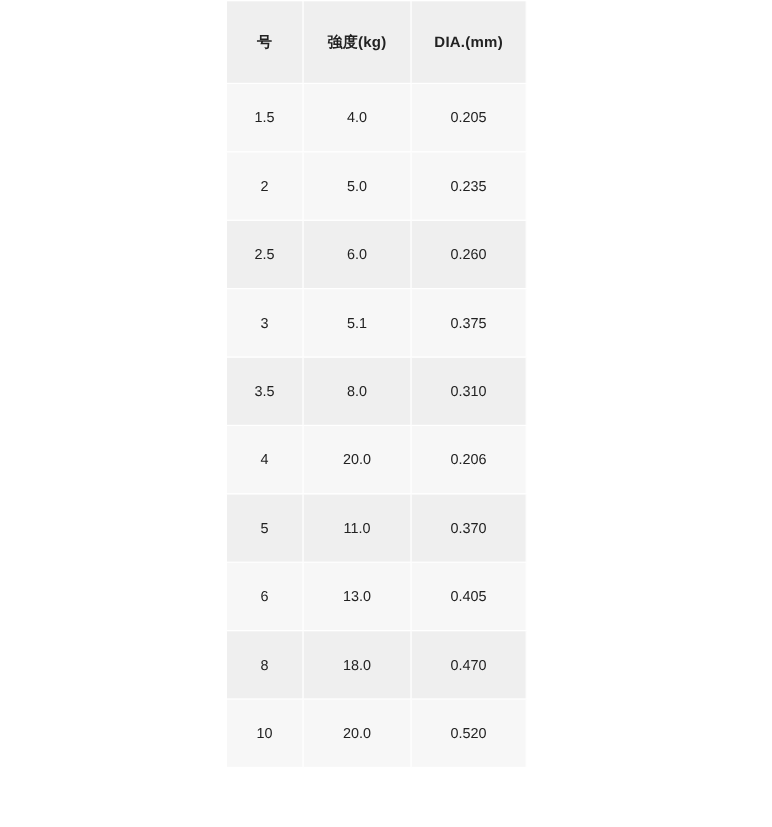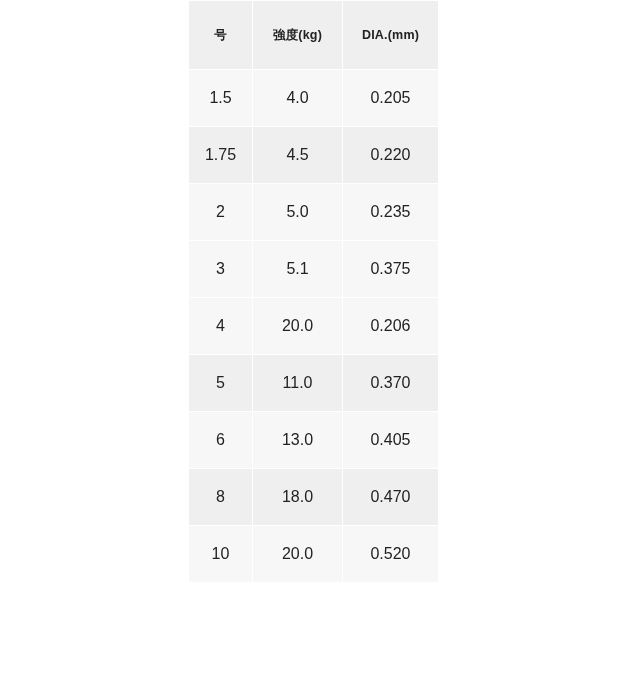--- a/index.html
+++ b/index.html
@@ -41,21 +41,21 @@
   }
   .spec-table th {
     height: 68px;
     background: #efefef;
     font-size: 12.5px;
     font-weight: bold;
     letter-spacing: 0.2px;
   }
   .spec-table td {
     height: 56px;
-    font-size: 16px;
+    font-size: 12px;
     font-weight: normal;
   }
   .spec-table tbody tr.odd td {
     background: #f7f7f7;
   }
   .spec-table tbody tr.even td {
     background: #efefef;
   }
 </style>
 </head>
@@ -74,34 +74,39 @@
         <th>強度(kg)</th>
         <th>DIA.(mm)</th>
       </tr>
     </thead>
     <tbody>
       <tr class="odd">
         <td>1.5</td>
         <td>4.0</td>
         <td>0.205</td>
       </tr>
-      <tr class="even">
-        <td>1.75</td>
-        <td>4.5</td>
-        <td>0.220</td>
-      </tr>
       <tr class="odd">
         <td>2</td>
         <td>5.0</td>
         <td>0.235</td>
       </tr>
+      <tr class="even">
+        <td>2.5</td>
+        <td>6.0</td>
+        <td>0.260</td>
+      </tr>
       <tr class="odd">
         <td>3</td>
         <td>5.1</td>
         <td>0.375</td>
+      </tr>
+      <tr class="even">
+        <td>3.5</td>
+        <td>8.0</td>
+        <td>0.310</td>
       </tr>
       <tr class="odd">
         <td>4</td>
         <td>20.0</td>
         <td>0.206</td>
       </tr>
       <tr class="even">
         <td>5</td>
         <td>11.0</td>
         <td>0.370</td>

